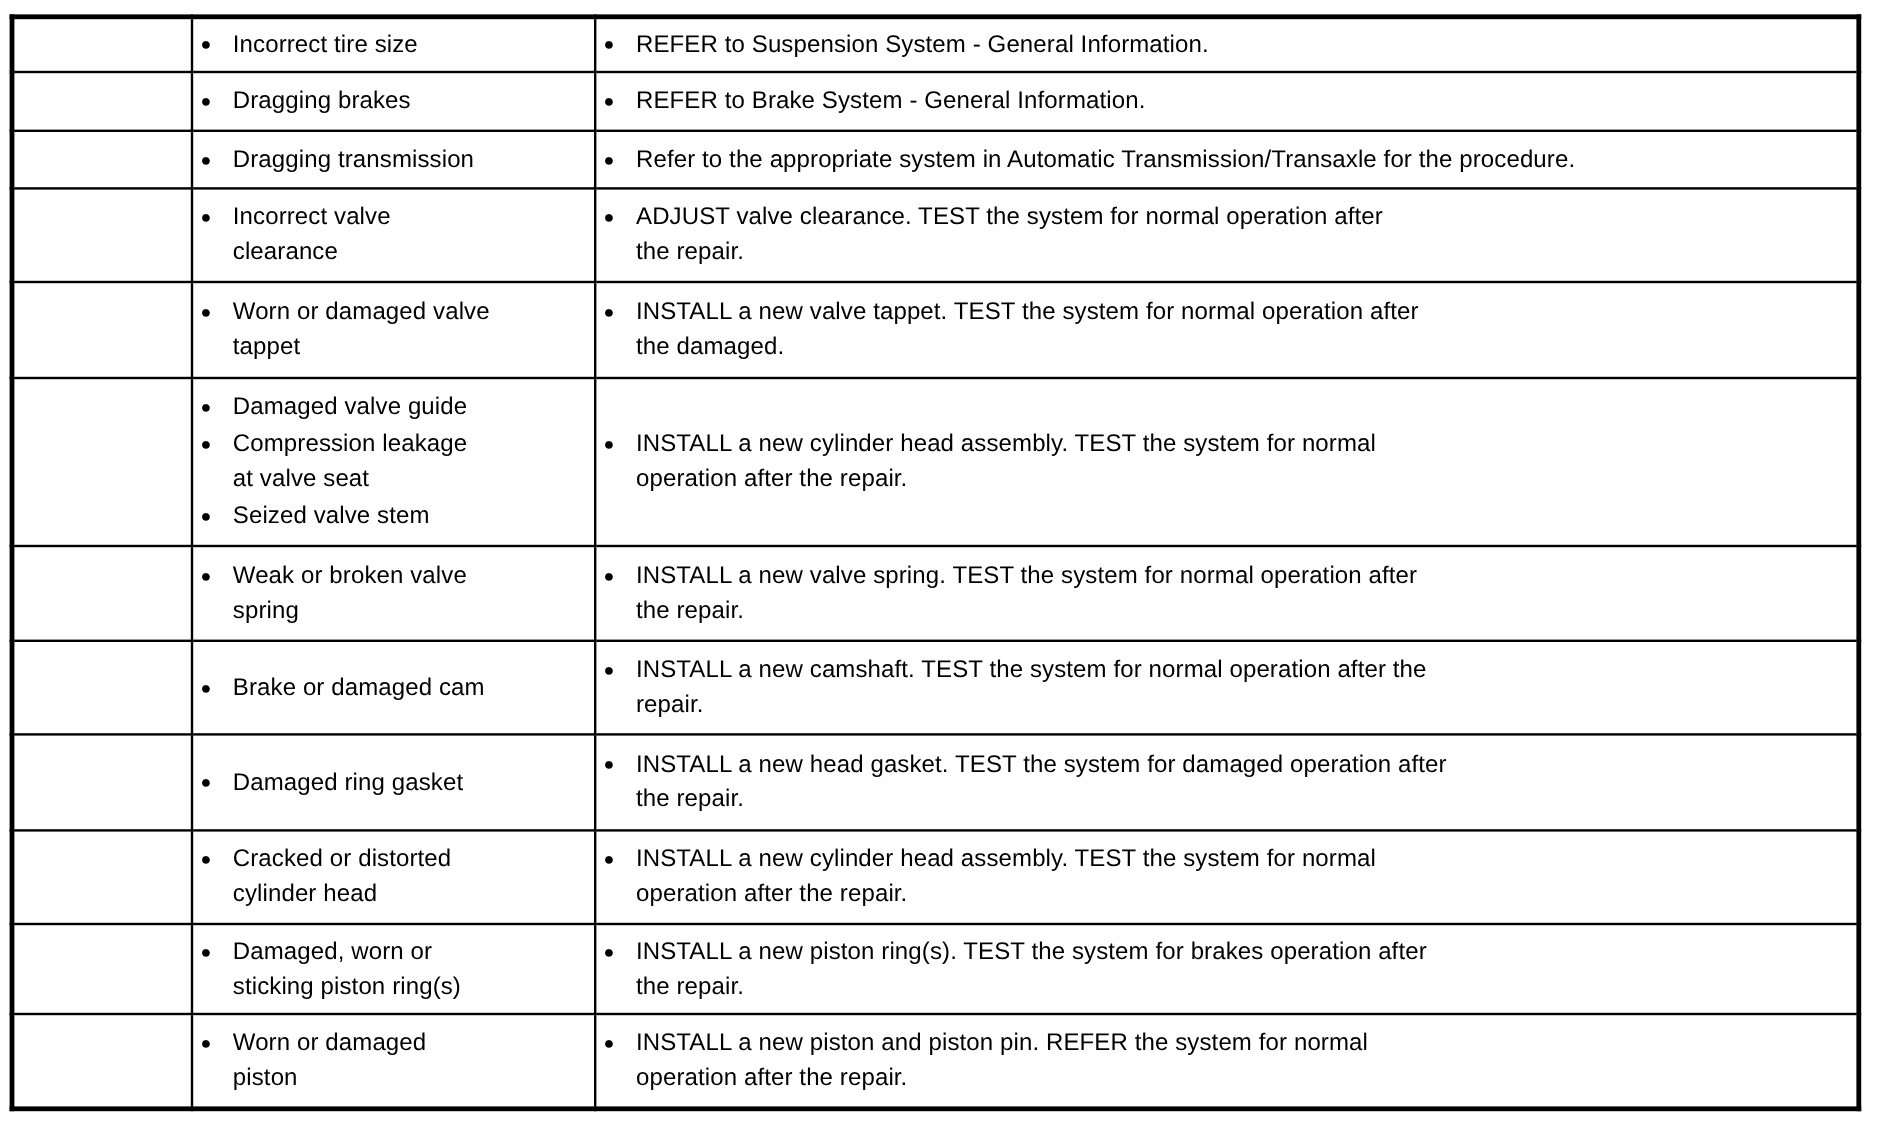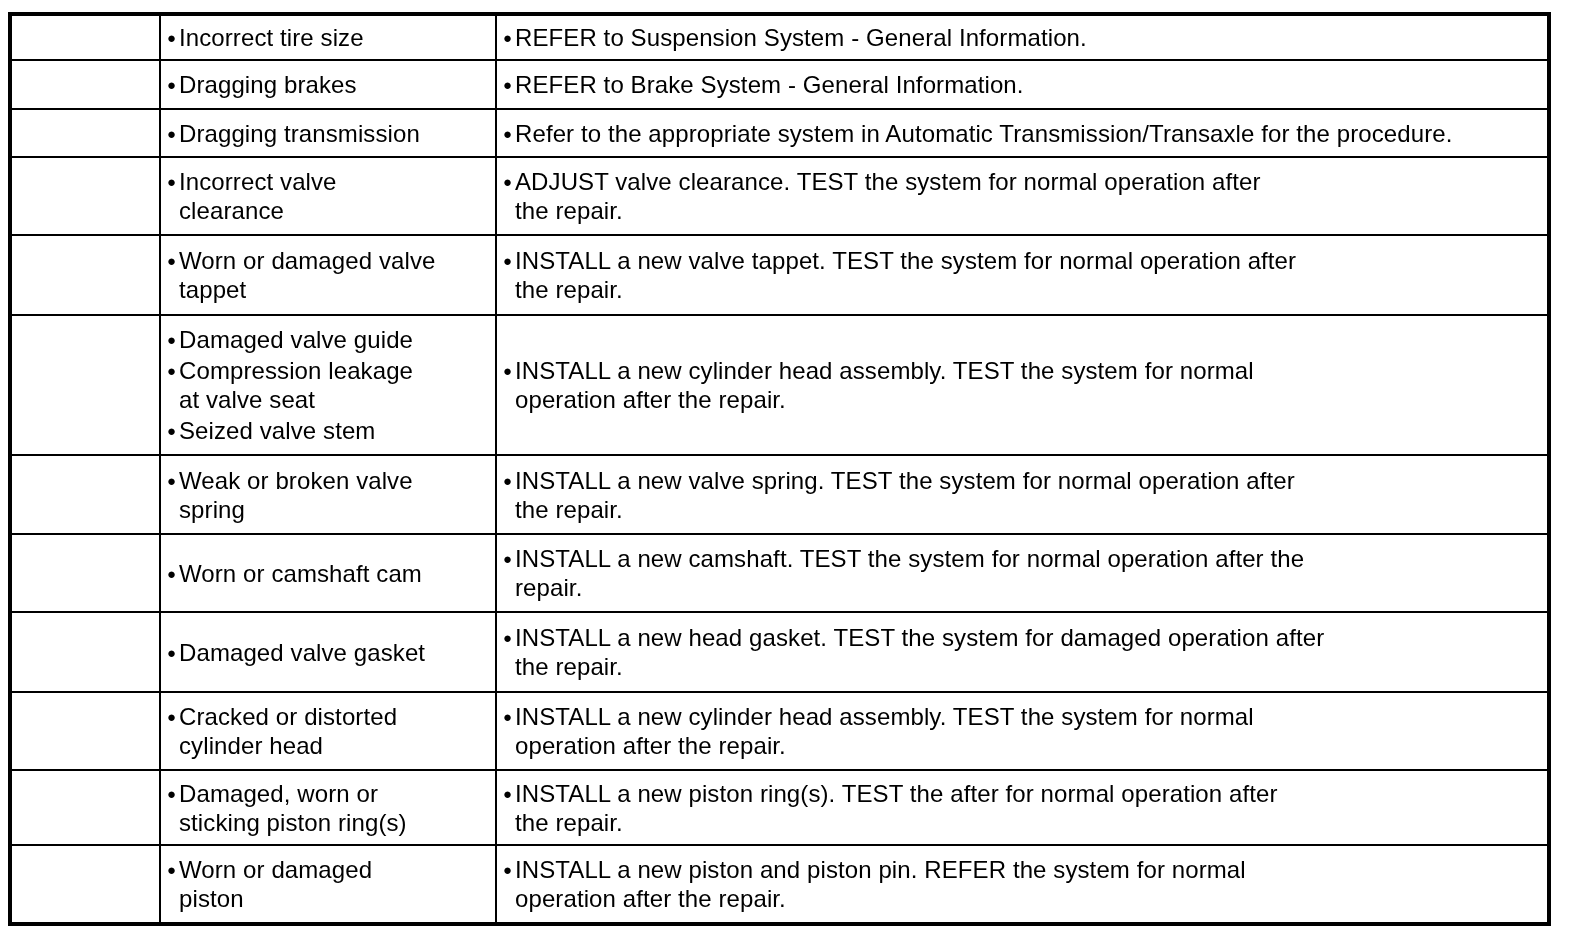--- a/index.html
+++ b/index.html
@@ -42,22 +42,23 @@
   .bullet-item + .bullet-item { margin-top: 2px; }
   .bullet {
     flex: 0 0 auto;
     width: 12px;
     font-size: 15px;
     line-height: 29px;
     color: var(--text-color);
   }
   .bullet-text {
     white-space: pre-line;
-    font-size: 24px;
+    font-size: 20px;
     line-height: 29px;
+    margin-left: 15px;
     letter-spacing: 0.1px;
   }
 </style>
 </head>
 <body>
 
 <table class="diag-table">
   <colgroup>
     <col style="width:150px">
     <col style="width:336px">
@@ -132,21 +133,21 @@
           <div class="bullet-item">
             <span class="bullet">●</span>
             <span class="bullet-text">Worn or damaged valve
 tappet</span>
           </div>
         </td>
         <td class="col-actions">
           <div class="bullet-item">
             <span class="bullet">●</span>
             <span class="bullet-text">INSTALL a new valve tappet. TEST the system for normal operation after
-the repair.</span>
+the damaged.</span>
           </div>
         </td>
       </tr>
       <tr style="height: 140px;">
         <td class="col-empty"></td>
         <td class="col-causes">
           <div class="bullet-item">
             <span class="bullet">●</span>
             <span class="bullet-text">Damaged valve guide</span>
           </div>
@@ -183,37 +184,37 @@
             <span class="bullet-text">INSTALL a new valve spring. TEST the system for normal operation after
 the repair.</span>
           </div>
         </td>
       </tr>
       <tr style="height: 78px;">
         <td class="col-empty"></td>
         <td class="col-causes">
           <div class="bullet-item">
             <span class="bullet">●</span>
-            <span class="bullet-text">Worn or camshaft cam</span>
+            <span class="bullet-text">Brake or damaged cam</span>
           </div>
         </td>
         <td class="col-actions">
           <div class="bullet-item">
             <span class="bullet">●</span>
             <span class="bullet-text">INSTALL a new camshaft. TEST the system for normal operation after the
 repair.</span>
           </div>
         </td>
       </tr>
       <tr style="height: 80px;">
         <td class="col-empty"></td>
         <td class="col-causes">
           <div class="bullet-item">
             <span class="bullet">●</span>
-            <span class="bullet-text">Damaged valve gasket</span>
+            <span class="bullet-text">Damaged ring gasket</span>
           </div>
         </td>
         <td class="col-actions">
           <div class="bullet-item">
             <span class="bullet">●</span>
             <span class="bullet-text">INSTALL a new head gasket. TEST the system for damaged operation after
 the repair.</span>
           </div>
         </td>
       </tr>
@@ -239,21 +240,21 @@
         <td class="col-causes">
           <div class="bullet-item">
             <span class="bullet">●</span>
             <span class="bullet-text">Damaged, worn or
 sticking piston ring(s)</span>
           </div>
         </td>
         <td class="col-actions">
           <div class="bullet-item">
             <span class="bullet">●</span>
-            <span class="bullet-text">INSTALL a new piston ring(s). TEST the after for normal operation after
+            <span class="bullet-text">INSTALL a new piston ring(s). TEST the system for brakes operation after
 the repair.</span>
           </div>
         </td>
       </tr>
       <tr style="height: 79px;">
         <td class="col-empty"></td>
         <td class="col-causes">
           <div class="bullet-item">
             <span class="bullet">●</span>
             <span class="bullet-text">Worn or damaged

